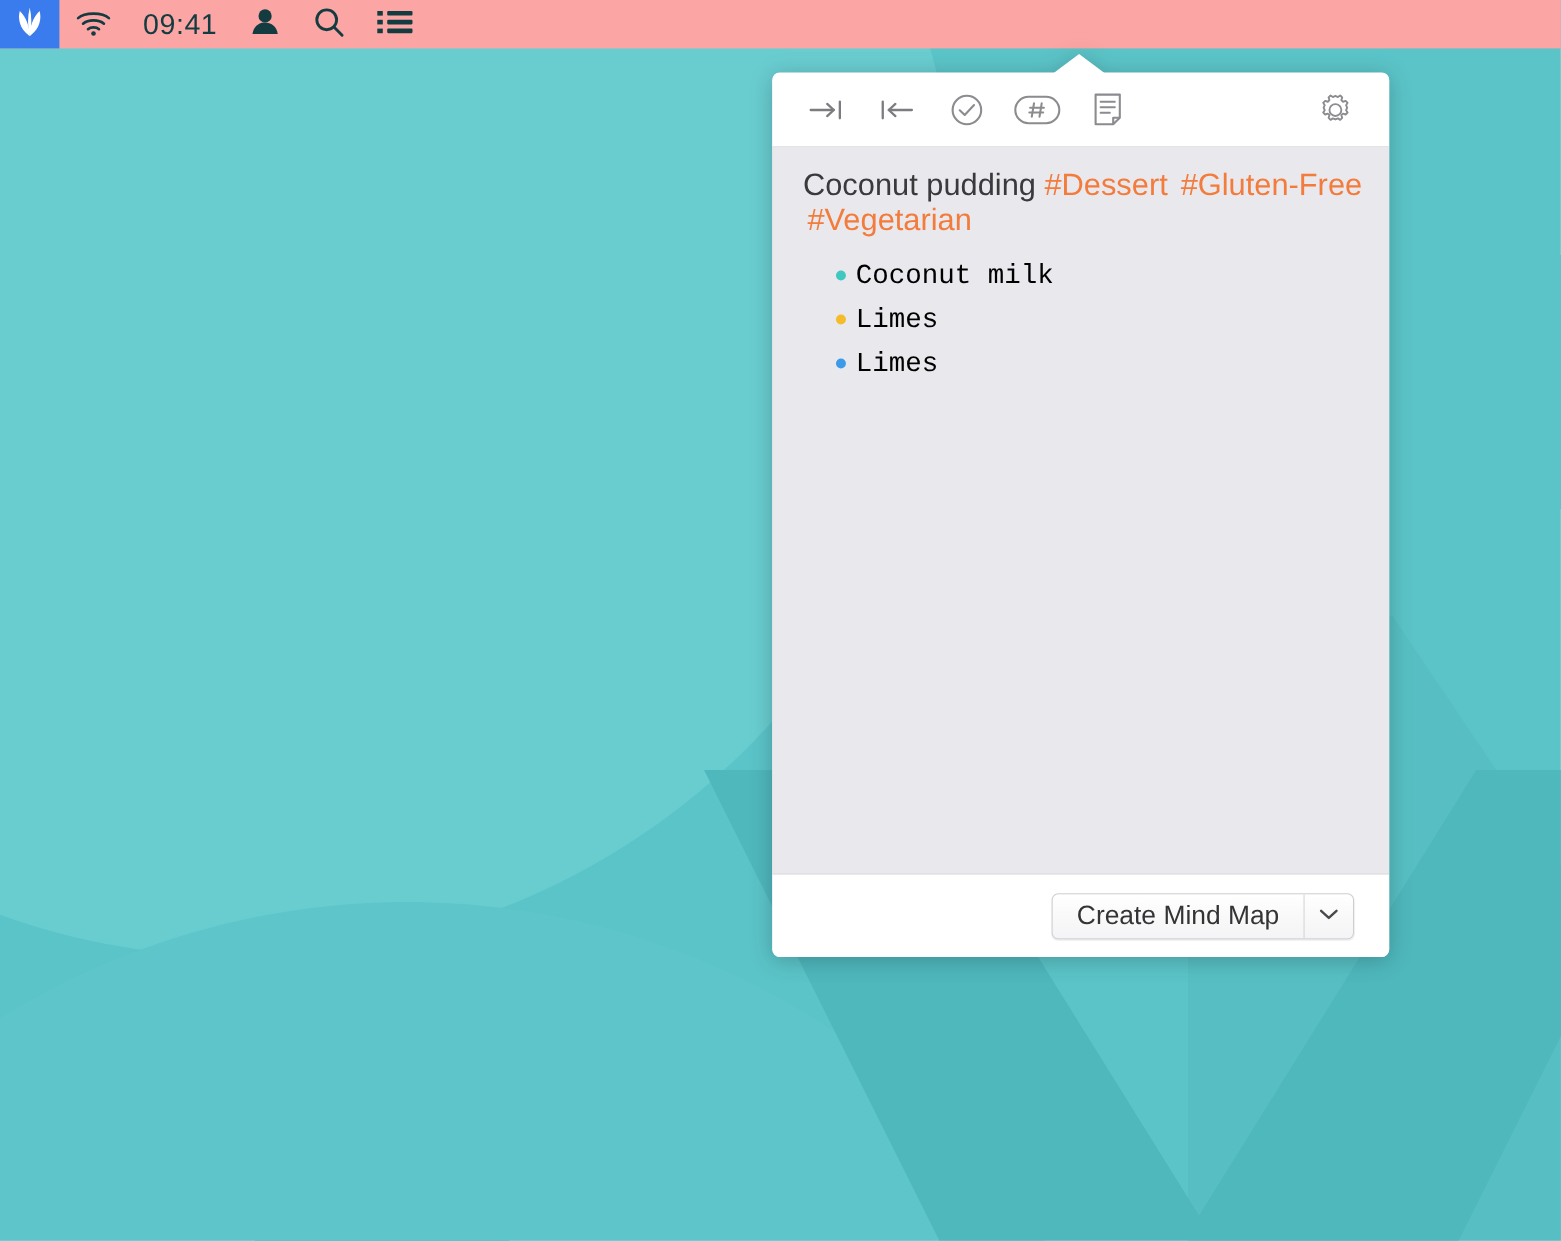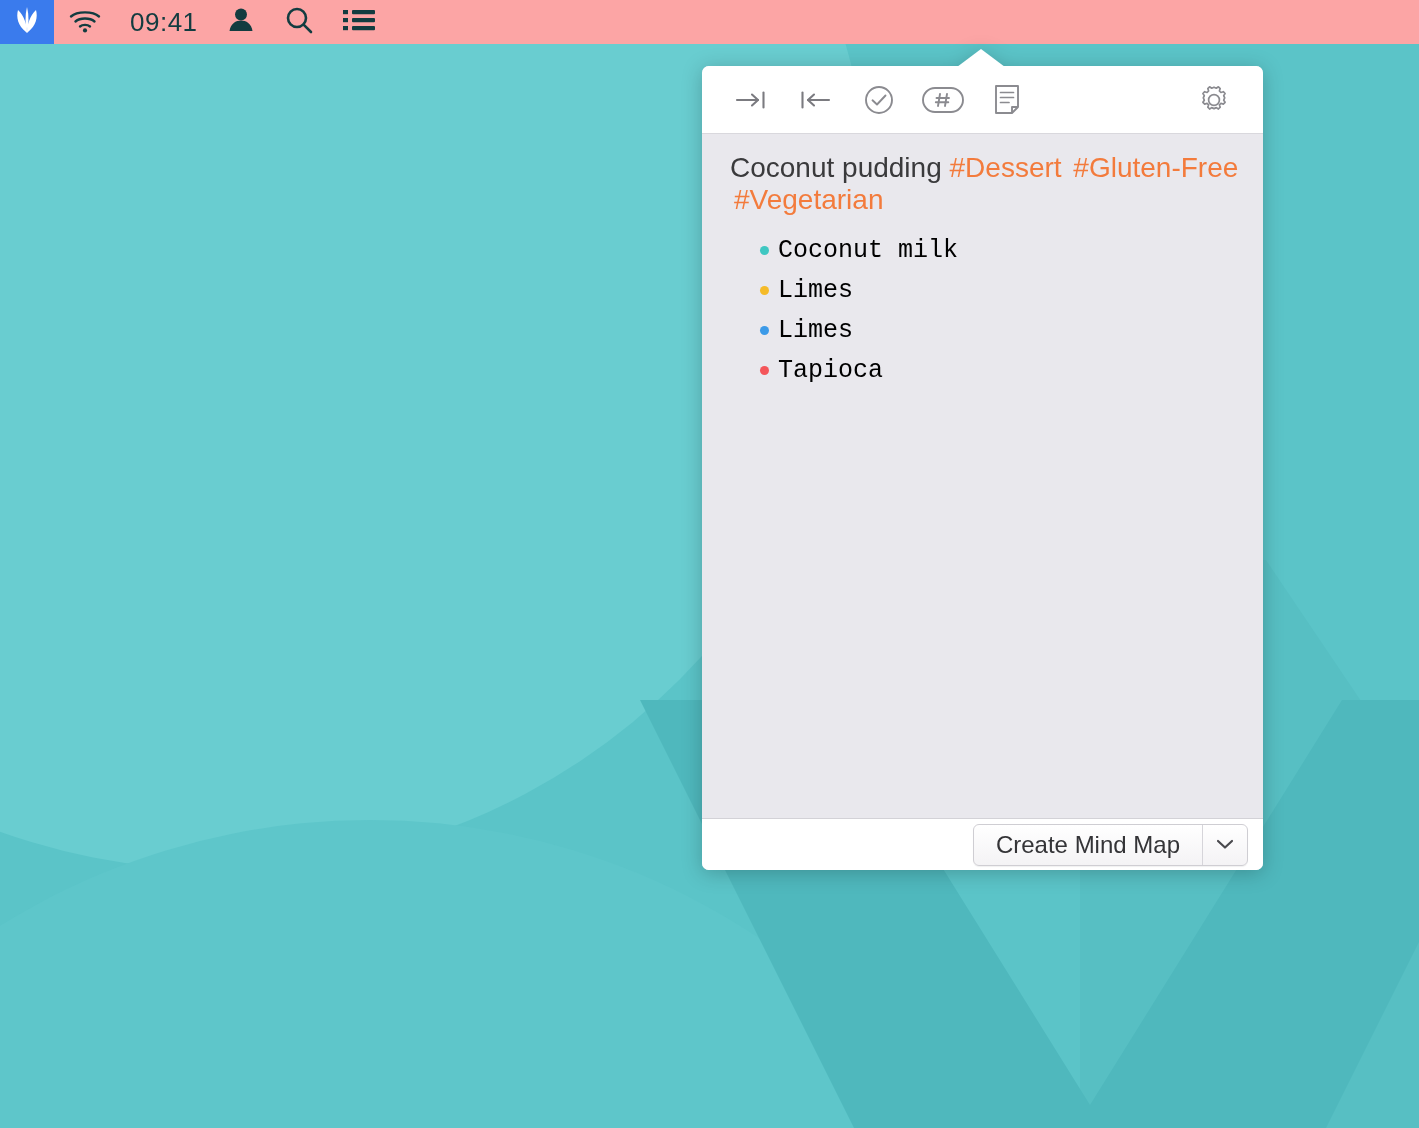--- a/index.html
+++ b/index.html
@@ -153,25 +153,25 @@
   }
   .node-label {
     font-size:25px;
     color:#000000;
     line-height:1;
     font-family:Liberation Mono, monospace;
   }
 
   
   #footer {
-    height:52px;
+    height:76px;
     background:#ffffff;
     border-top:1px solid #d3d2d7;
     display:flex; align-items:center; justify-content:flex-end;
-    padding:0 15px;
+    padding:0 32px;
     flex:0 0 auto;
   }
   .split-button {
     display:flex; align-items:stretch;
     height:42px;
     border:1px solid #cfced3;
     border-radius:6px;
     background:linear-gradient(#ffffff,#f4f3f5);
     box-shadow:0 1px 1px rgba(0,0,0,0.06);
     overflow:hidden;
@@ -358,24 +358,20 @@
           <div class="node-row">
             <span class="node-bullet" style="background:#f5bb29"></span>
             <span class="node-label">Limes</span>
           </div>
 
           <div class="node-row">
             <span class="node-bullet" style="background:#3c9ae8"></span>
             <span class="node-label">Limes</span>
           </div>
 
-          <div class="node-row">
-            <span class="node-bullet" style="background:#f4555a"></span>
-            <span class="node-label">Tapioca</span>
-          </div>
 
 
         </div>
       </div>
 
       <div id="footer">
         <div class="split-button">
           <div class="sb-main">Create Mind Map</div>
           <div class="sb-divider"></div>
           <div class="sb-arrow">

